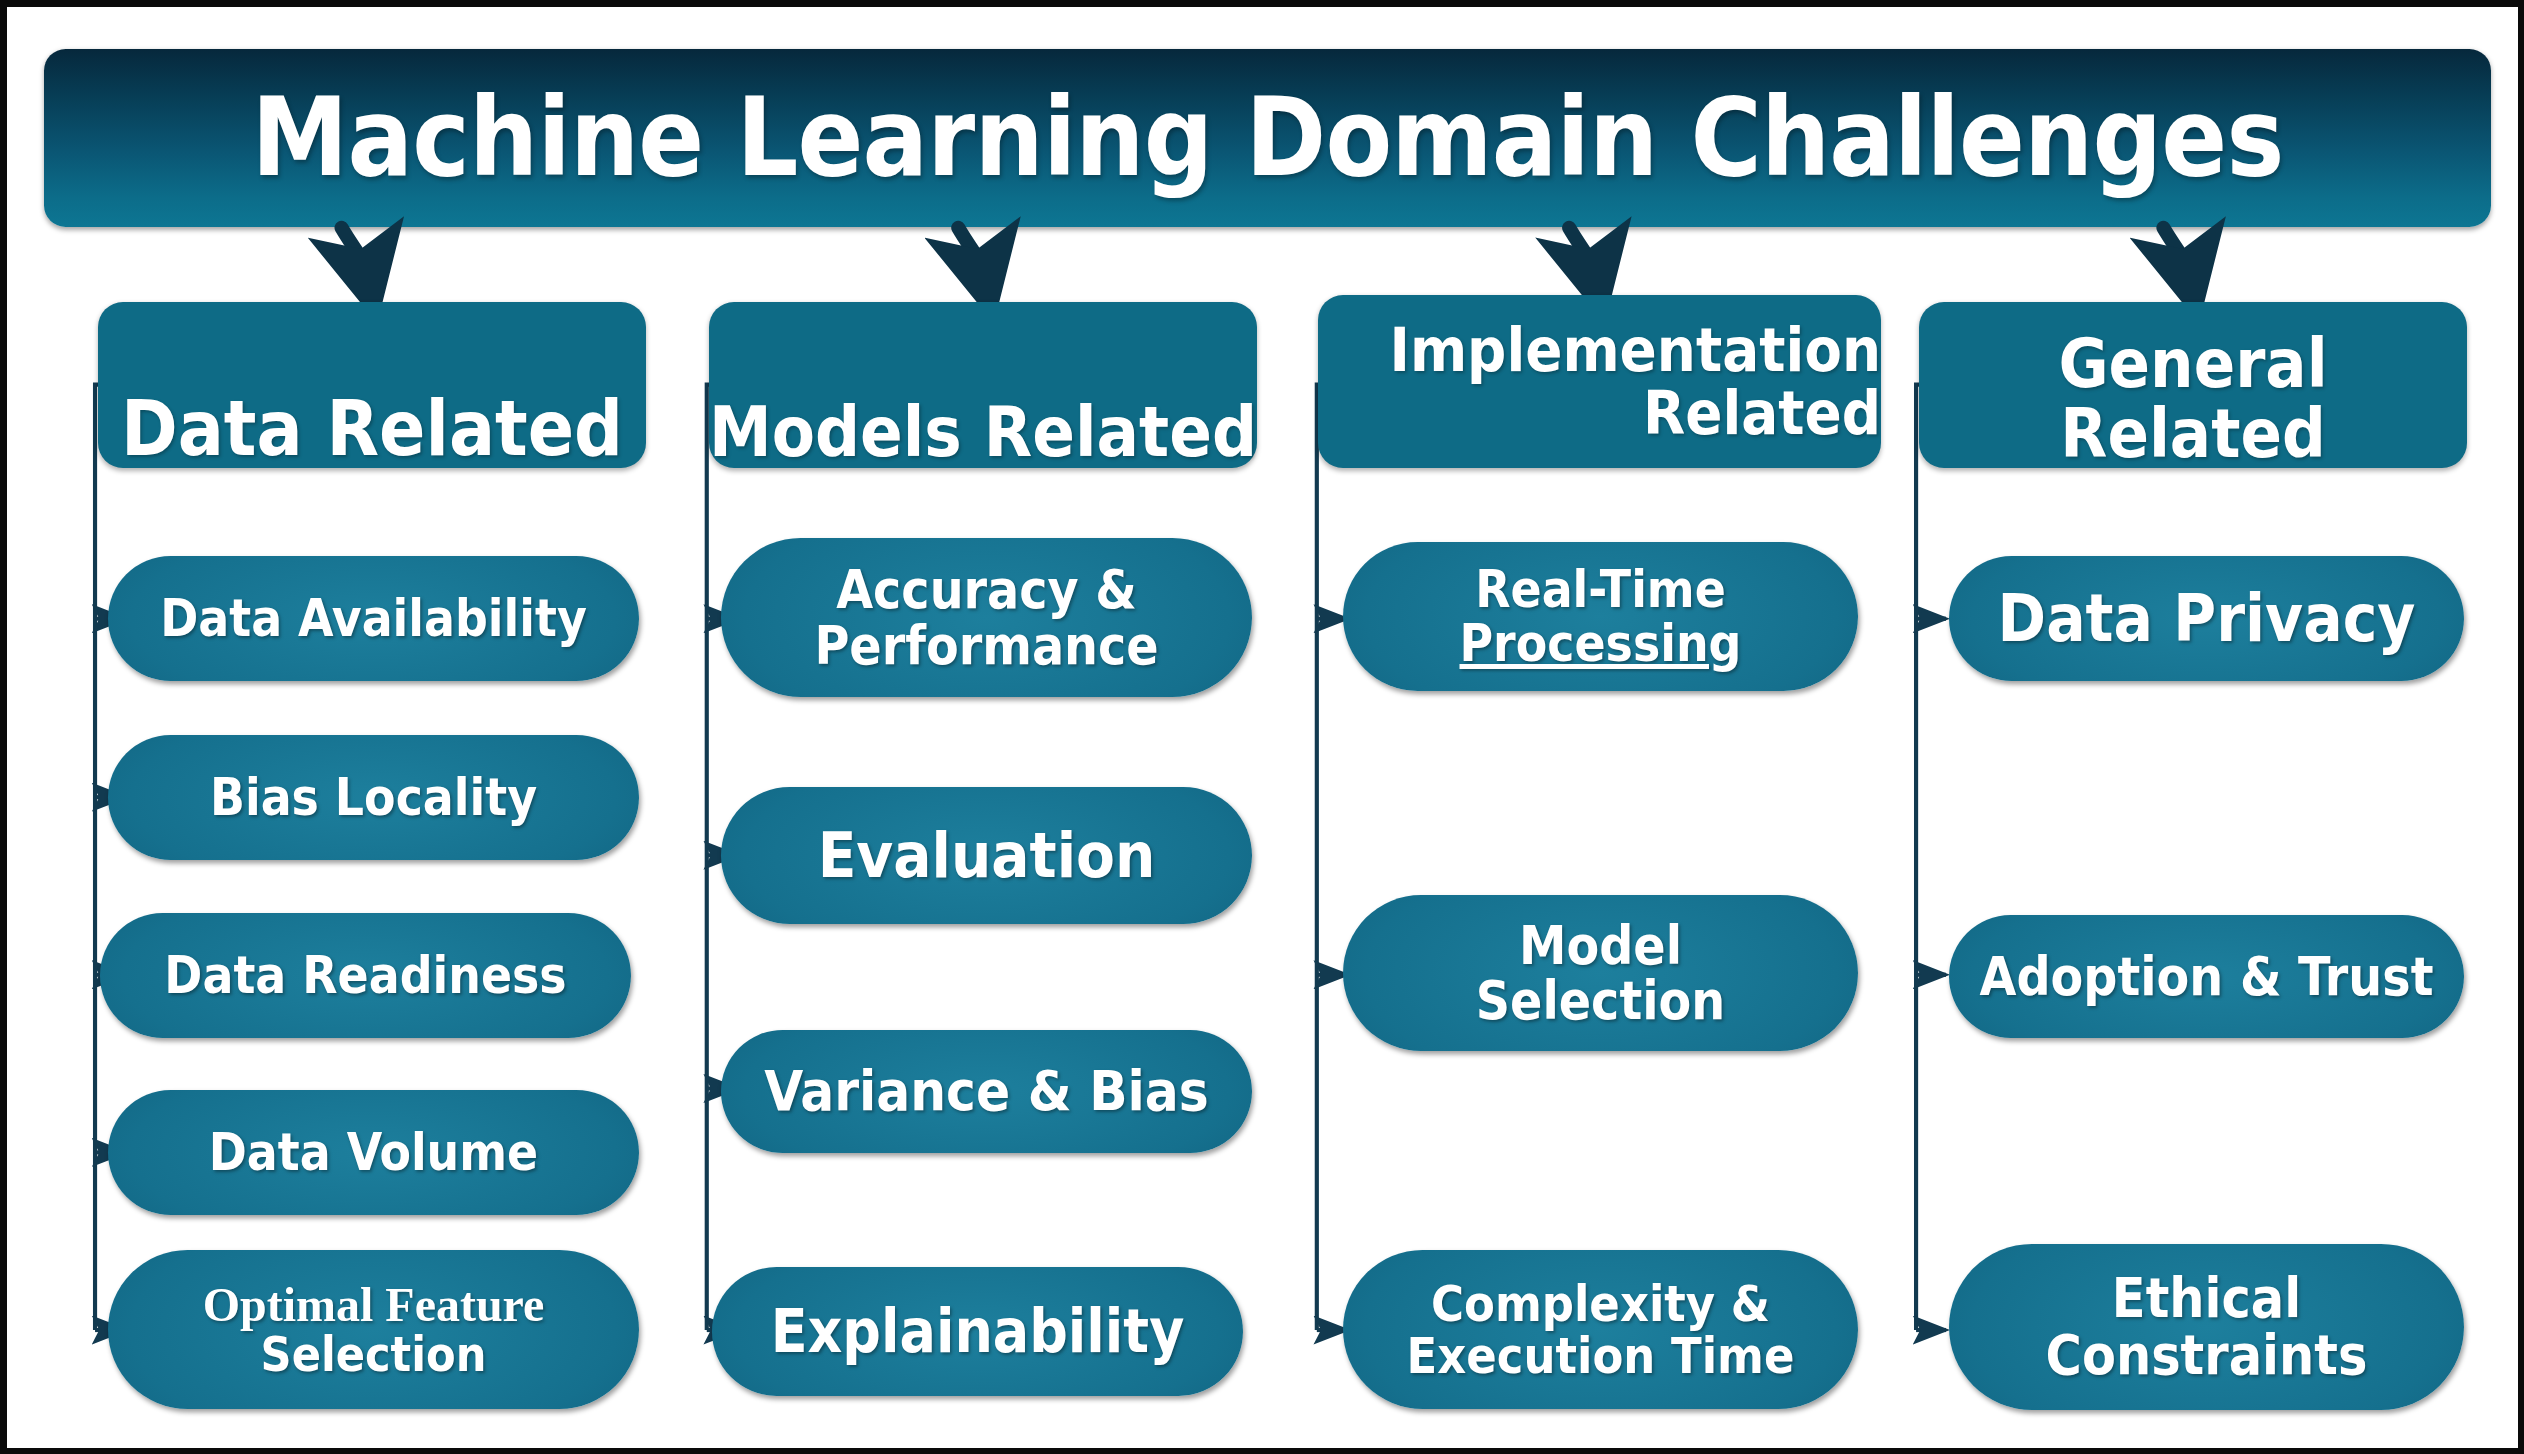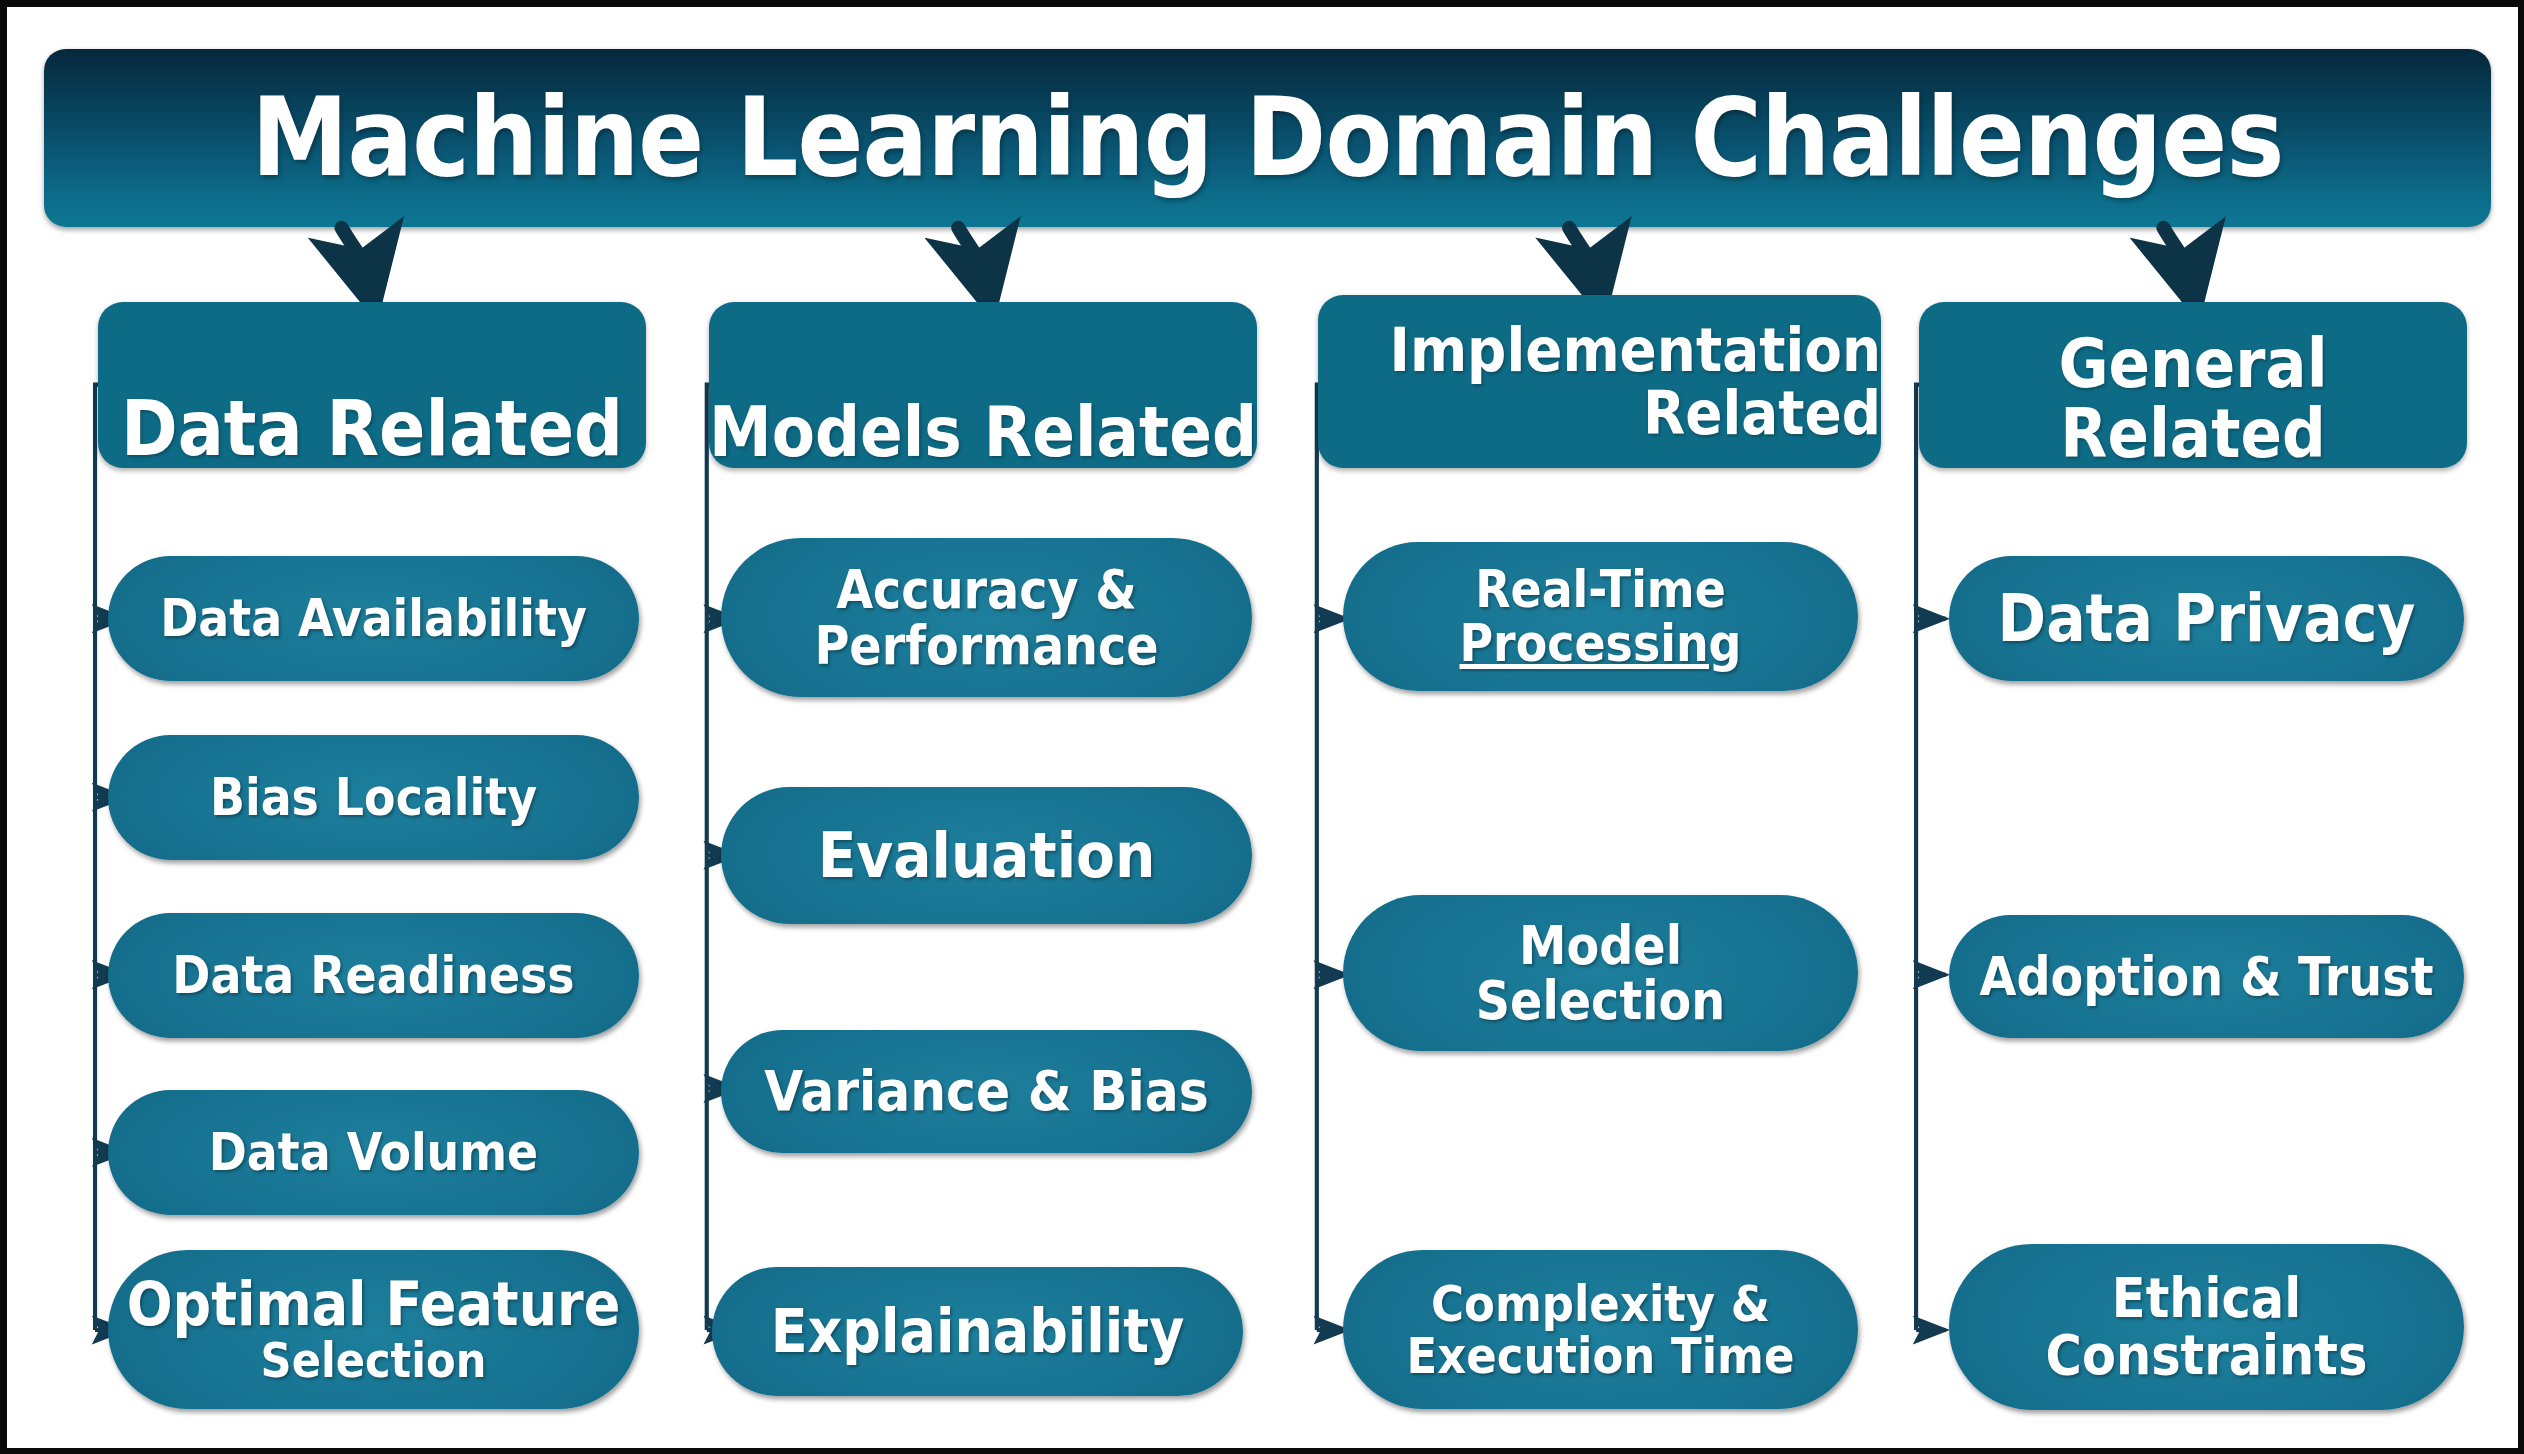--- a/index.html
+++ b/index.html
@@ -114,30 +114,30 @@
     </div>
 
     <div class="leaf" style="left:101px;top:549px;width:531px;height:125px;">
       <span style="font-size:51px;">Data Availability</span>
     </div>
 
     <div class="leaf" style="left:101px;top:728px;width:531px;height:125px;">
       <span style="font-size:51px;">Bias Locality</span>
     </div>
 
-    <div class="leaf" style="left:101px;top:906px;width:531px;height:125px;">
+    <div class="leaf" style="left:93px;top:906px;width:531px;height:125px;">
       <span style="font-size:51px;">Data Readiness</span>
     </div>
 
     <div class="leaf" style="left:101px;top:1083px;width:531px;height:125px;">
       <span style="font-size:51px;">Data Volume</span>
     </div>
 
     <div class="leaf" style="left:101px;top:1243px;width:531px;height:159px;flex-direction:column;">
-      <span style="font-size:60px;">Optimal Feature</span>
+      <span style="font-size:48px;font-family:Liberation Serif, serif;">Optimal Feature</span>
       <span style="font-size:48px;">Selection</span>
     </div>
   </div>
 
   <div class="col">
     <div class="hdr" style="left:702px;top:295px;width:548px;height:166px;">
       <span style="font-size:70px;">Models Related</span>
     </div>
 
     <div class="leaf" style="left:714px;top:531px;width:531px;height:159px;flex-direction:column;">

